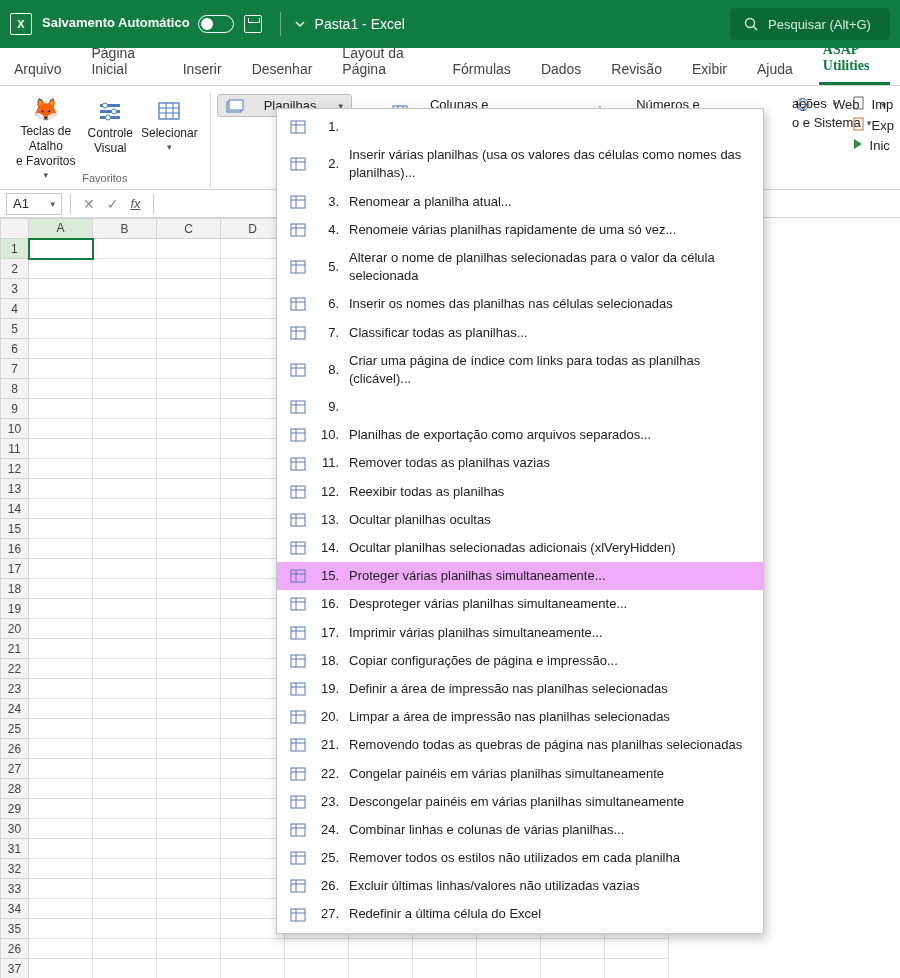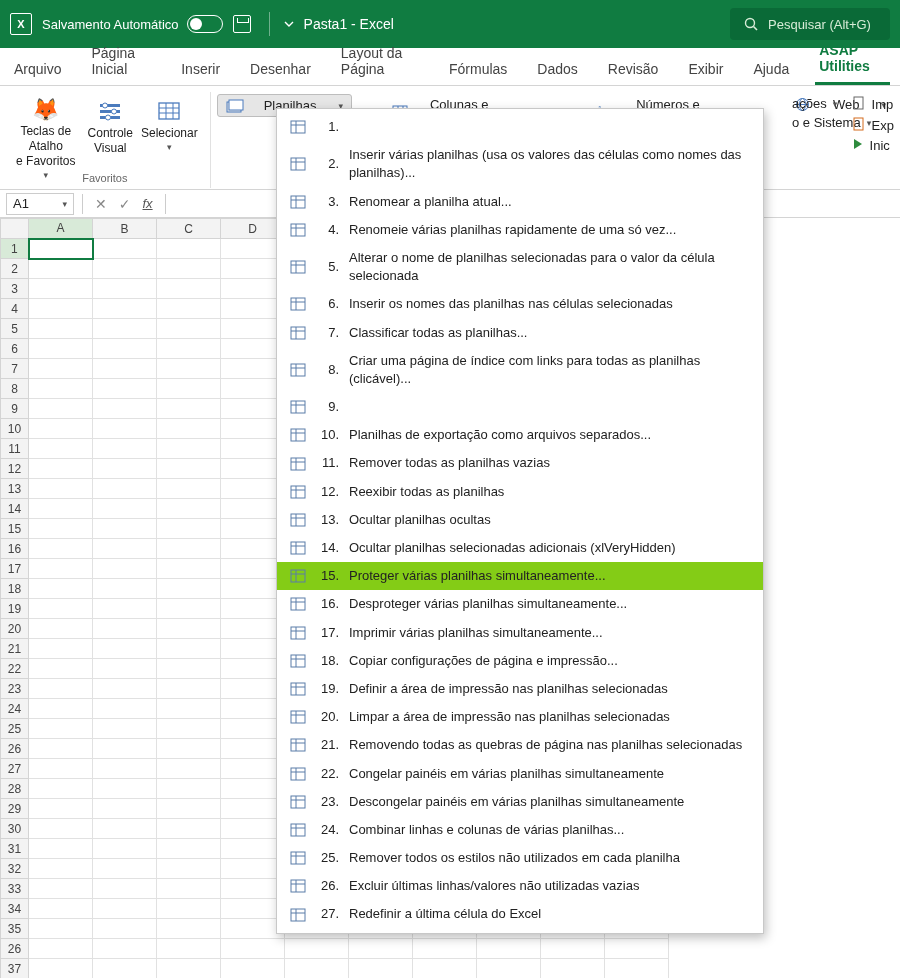--- a/index.html
+++ b/index.html
@@ -12,21 +12,21 @@
     display: flex;
     align-items: center;
     color: #fff;
     padding: 0 10px;
   }
   .app-icon {
     width: 22px; height: 22px; border: 1.5px solid #fff; border-radius: 2px;
     display: flex; align-items: center; justify-content: center;
     font-size: 11px; font-weight: bold; margin-right: 10px;
   }
-  .autosave { display: flex; align-items: center; gap: 8px; }
+  .autosave { display: flex; align-items: flex-start; gap: 8px; font-weight: bold; }
   .toggle {
     width: 36px; height: 18px; border: 1.5px solid #fff; border-radius: 10px;
     position: relative; background: transparent;
   }
   .toggle-knob {
     width: 12px; height: 12px; background: #fff; border-radius: 50%;
     position: absolute; top: 1.5px; left: 2px;
   }
   .save-icon { width: 18px; height: 18px; border: 1.5px solid #fff; border-radius: 2px; margin: 0 10px; position: relative; }
   .save-icon::after { content:''; position:absolute; top:2px; left:3px; width:10px; height:4px; border:1px solid #fff; border-top:none; }
@@ -42,21 +42,21 @@
   }
   .search-icon svg { display:block; }
 
   
   .ribbon-tabs {
     height: 38px; border-bottom: 1px solid #d4d4d4;
     display: flex; align-items: flex-end; padding: 0 10px;
     gap: 22px; background: #fff;
   }
   .tab { padding: 8px 4px; font-size: 14px; color: #444; cursor: pointer; }
-  .tab.active { color: #107c41; border-bottom: 3px solid #107c41; font-weight: 600; }
+  .tab.active { color: #107c41; border-bottom: 3px solid #107c41; font-weight: 600; font-family: Liberation Serif, serif; }
 
   
   .ribbon {
     height: 104px;
     border-bottom: 1px solid #d4d4d4;
     background: #fff;
     display: flex;
     position: relative;
     padding: 6px 0 0 0;
   }
@@ -89,21 +89,21 @@
   .small-btn .sicon { width:16px; display:inline-flex; justify-content:center; }
   .right-group { display:flex; flex-direction:column; gap:4px; padding:4px 6px; }
   .rb { display:flex; align-items:center; gap:6px; font-size:13px; }
 
   
   .formula-bar {
     height: 28px; border-bottom: 1px solid #d4d4d4;
     display:flex; align-items:center; padding: 0 6px; gap:4px;
   }
   .name-box {
-    width: 68px; height: 22px; border:1px solid #ccc; display:flex;
+    width: 56px; height: 22px; border:1px solid #ccc; display:flex;
     align-items:center; padding:0 6px; font-size:13px; justify-content:space-between;
   }
   .fb-sep { width:1px; height:20px; background:#ccc; margin:0 4px;}
   .fb-btn { color:#888; padding:0 4px; font-size:14px; }
   .fx { font-style: italic; font-size: 13px; color:#555; padding:0 4px;text-decoration:underline; }
 
   
   .grid-wrap { position:relative; height: calc(978px - 48px - 38px - 104px - 28px); overflow:hidden; }
   table.grid { border-collapse: collapse; table-layout: fixed; }
   .col-hdr th {
@@ -131,21 +131,21 @@
     background:#fff;
     border:1px solid #c8c8c8;
     box-shadow: 2px 4px 10px rgba(0,0,0,0.25);
     z-index: 100;
     padding: 4px 0;
   }
   .dd-item {
     display:flex; align-items:center; gap:10px;
     padding: 5px 12px; font-size:13px; cursor:pointer; line-height:1.4;
   }
-  .dd-item:hover, .dd-item.hover { background:#84cc16; }
+  .dd-item:hover, .dd-item.hover { background:#f0abfc; }
   .dd-icon {
     width:18px; height:18px; display:inline-flex; align-items:center; justify-content:center;
     flex-shrink:0;
   }
   .dd-num { width: 22px; text-align:right; flex-shrink:0; }
   .dd-text { }
 
   svg { overflow: visible; }
 </style>
 </head>

